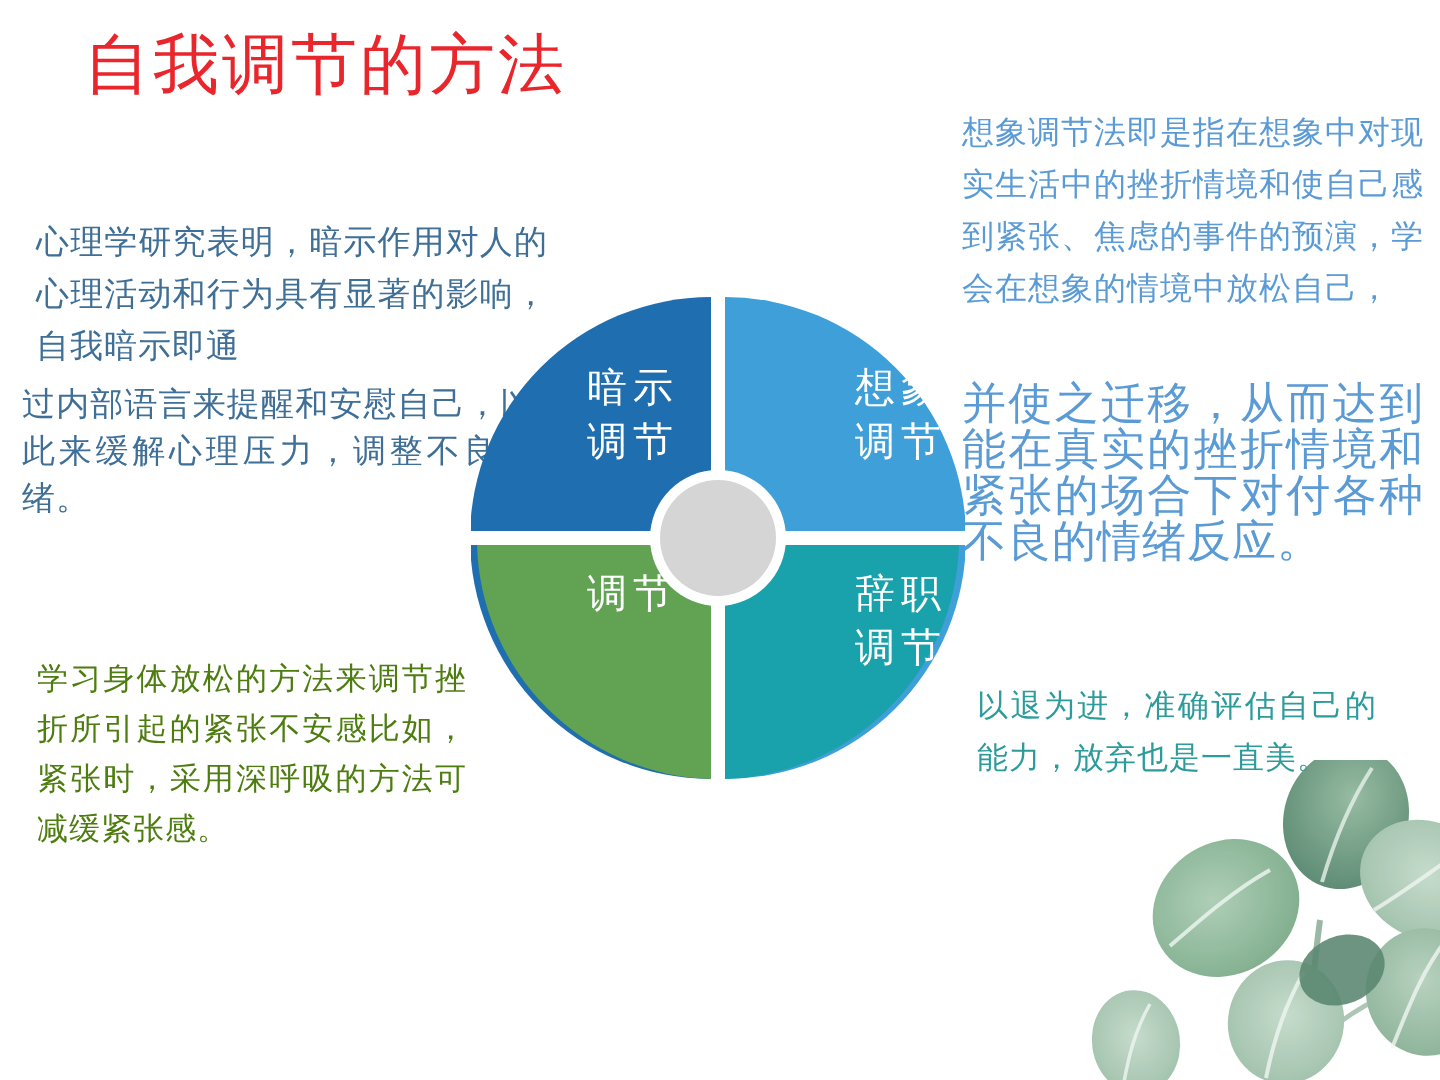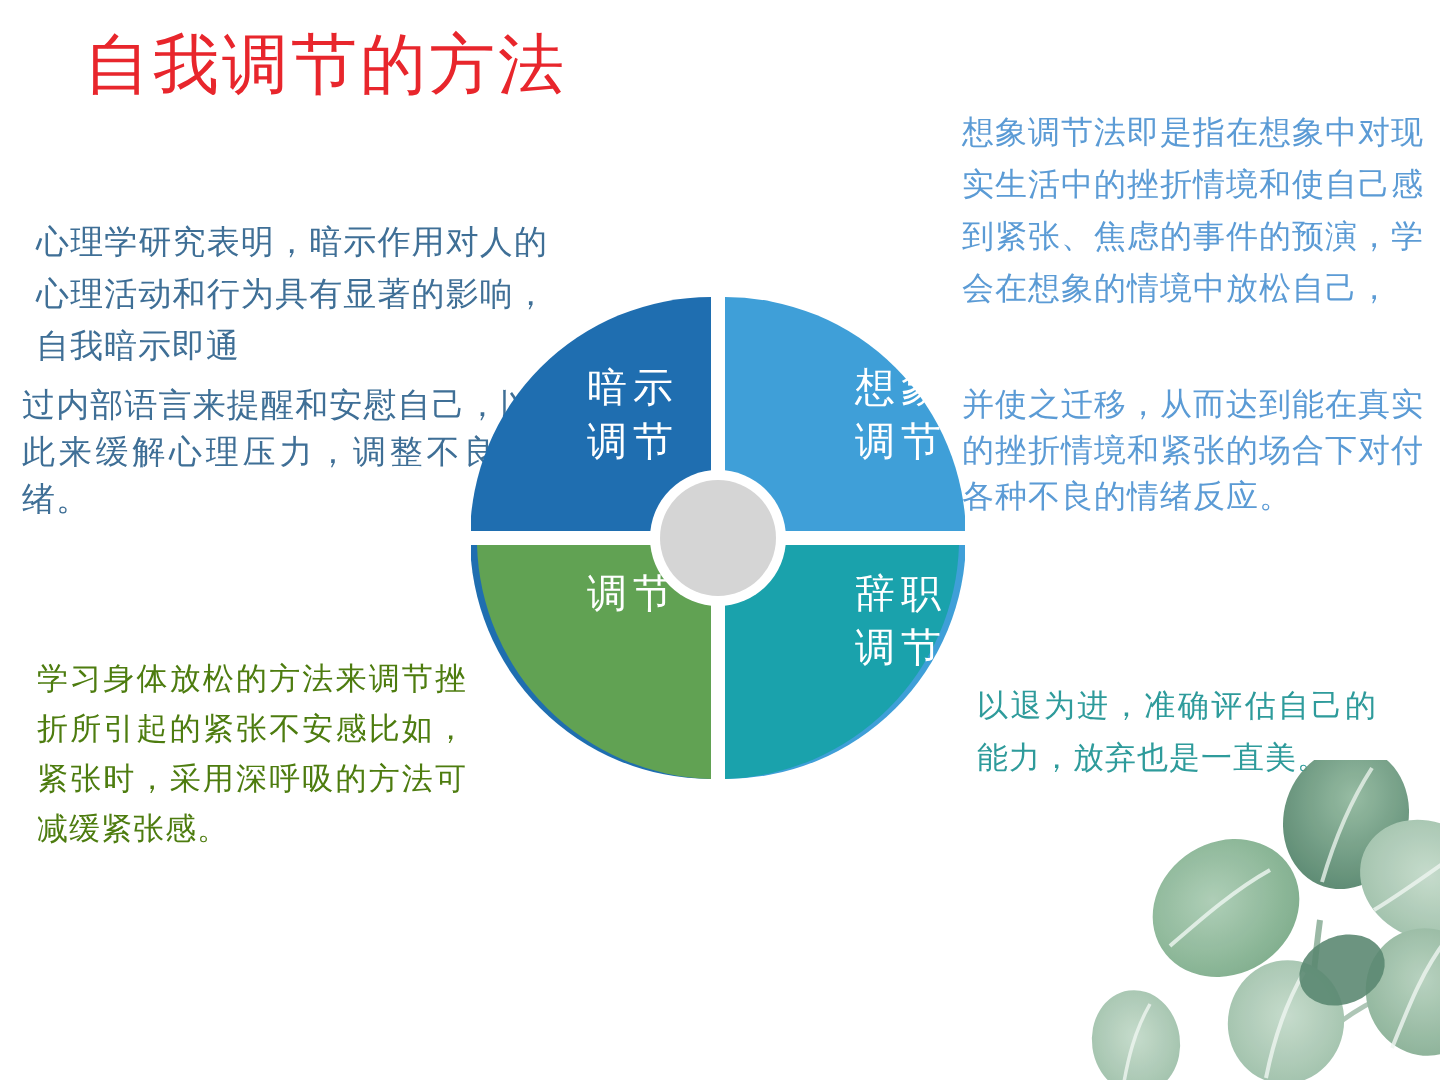--- a/index.html
+++ b/index.html
@@ -34,21 +34,21 @@
     letter-spacing: 3px;
     color: #e8262c;
     font-family: "Liberation Serif", "DejaVu Serif", serif;
     font-weight: 400;
     white-space: nowrap;
   }
 
   
   .para {
     position: absolute;
-    font-family: Liberation Sans, sans-serif;
+    font-family: Liberation Serif, serif;
     font-weight: 400;
     text-align: justify;
     text-justify: inter-ideograph;
   }
 
   
   #left-top-1 {
     left: 36px;
     top: 216px;
     width: 512px;
@@ -85,21 +85,21 @@
     width: 462px;
     font-size: 32px;
     line-height: 52px;
     letter-spacing: 1px;
     color: #5b9bd5;
   }
   #right-top-2 {
     left: 962px;
     top: 381px;
     width: 462px;
-    font-size: 32px;
+    font-size: 44px;
     line-height: 46px;
     letter-spacing: 1px;
     color: #5b9bd5;
   }
 
   
   #right-bottom {
     left: 977px;
     top: 680px;
     width: 400px;

